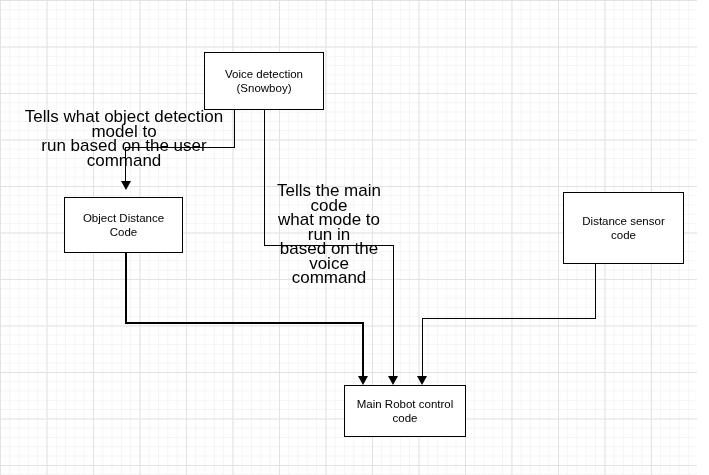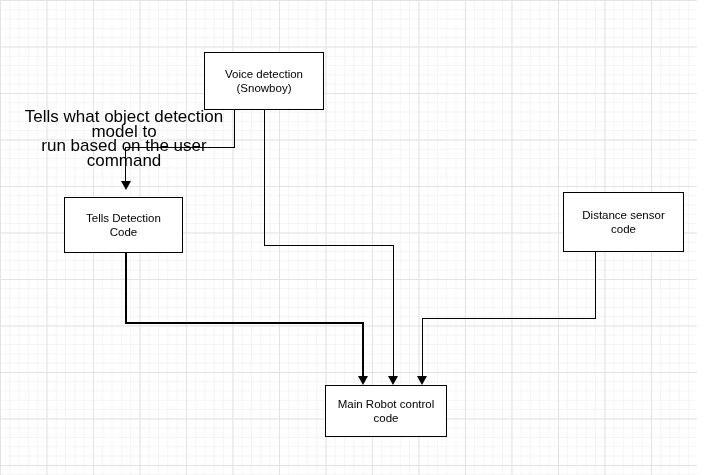--- a/index.html
+++ b/index.html
@@ -108,28 +108,32 @@
   <div class="seg seg-v" style="left:594.6px; top:248px; height:71px;"></div>
 
   <div class="seg seg-h" style="left:421.6px; top:317.7px; width:174.4px;"></div>
 
   <div class="seg seg-v" style="left:421.6px; top:317.7px; height:58px;"></div>
   <div class="arrowhead" style="left:417.3px; top:376px;"></div>
 
   <div class="node" style="left:204px; top:46px; width:120px; height:58px;margin-top:6px;">Voice detection
 (Snowboy)</div>
 
-  <div class="node" style="left:64px; top:197px; width:119px; height:56px;">Tells Detection
+  <div class="node" style="left:64px; top:197px; width:119px; height:56px;">Object Distance
 Code</div>
 
-  <div class="node" style="left:563px; top:192px; width:121px; height:60px;">Distance sensor
+  <div class="node" style="left:563px; top:192px; width:121px; height:72px;">Distance sensor
 code</div>
 
-  <div class="node" style="left:325px; top:385px; width:122px; height:52px;">Main Robot control
+  <div class="node" style="left:344px; top:385px; width:122px; height:52px;">Main Robot control
 code</div>
 
   <div class="edge-label" style="left:14px; top:110px; width:220px;">Tells what object detection model to
 run based on the user command</div>
 
+  <div class="edge-label" style="left:266px; top:184px; width:126px;">Tells the main code
+what mode to run in
+based on the voice
+command</div>
 
 
 
 </div>
 
 </body></html>

